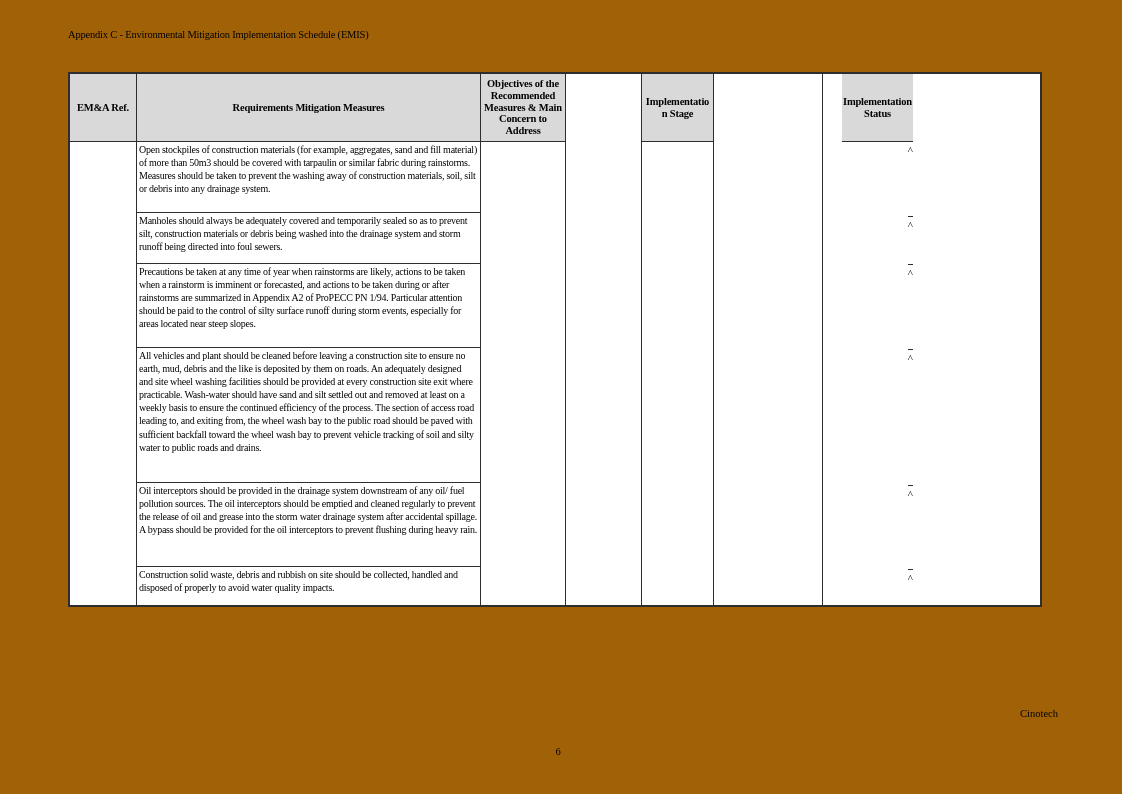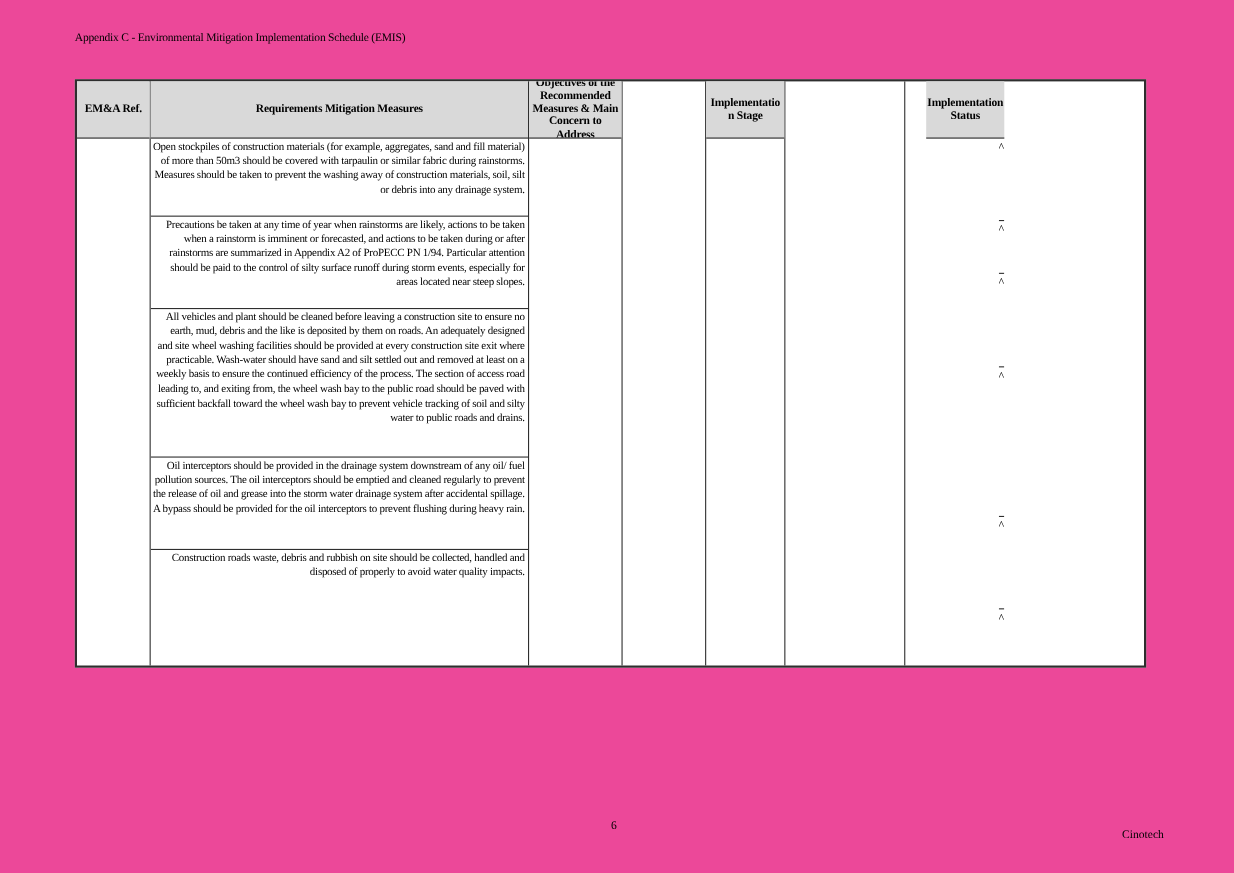--- a/index.html
+++ b/index.html
@@ -1,20 +1,20 @@
 <!DOCTYPE html>
 <html><head>
 <meta charset="utf-8">
 <style>
   html, body { margin: 0; padding: 0; background: #888; }
   .page {
     position: relative;
     width: 1122px;
     height: 794px;
-    background: #ec4899;
+    background: #a16207;
     font-family: "Liberation Serif", serif;
     color: #000000;
     overflow: hidden;
   }
   .doc-title {
     position: absolute;
     left: 68px;
     top: 29px;
     font-size: 10.5px;
     letter-spacing: -0.2px;
@@ -33,21 +33,21 @@
   }
   .col {
     box-sizing: border-box;
     border-right: 1px solid #2e2e2e;
     display: flex;
     flex-direction: column;
   }
   .col:last-child { border-right: none; align-items: flex-end; }
   .hcell {
     box-sizing: border-box;
-    height: 52px;
+    height: 68px;
     border-bottom: 1px solid #2e2e2e;
     background: #d9d9d9;
     display: flex;
     align-items: center;
     justify-content: center;
     text-align: center;
     font-weight: bold;
     font-size: 10.5px;
     line-height: 11.9px;
     letter-spacing: -0.2px;
@@ -62,21 +62,21 @@
     overflow: hidden;
   }
   .mcell {
     box-sizing: border-box;
     border-bottom: 1px solid #2e2e2e;
     font-size: 10px;
     line-height: 13.1px;
     letter-spacing: -0.25px;
     padding: 1px 3px 0 2px;
     overflow: hidden;
-    text-align: right;
+    text-align: left;
   }
   .mcell.last { border-bottom: none; flex: 1; }
   .scell {
     box-sizing: border-box;
     border-bottom: 1px solid #2e2e2e;
     text-align: center;
     font-size: 11px;
     line-height: 10px;
     padding-top: 3px;
     overflow: hidden;
@@ -88,21 +88,20 @@
     top: 746px;
     width: 1116px;
     text-align: center;
     font-size: 10.5px;
   }
   .footer-right {
     position: absolute;
     top: 708px;
     right: 64px;
     font-size: 10.5px;
-    margin-top: 46px;
   }
 </style>
 </head>
 <body>
 
 <div class="page">
 
   <div class="doc-title">Appendix C - Environmental Mitigation Implementation Schedule (EMIS)</div>
 
   <div class="emis-table">
@@ -110,24 +109,25 @@
 
     <div class="col" style="width:67px">
       <div class="hcell">EM&amp;A Ref.</div>
       <div class="colbody"></div>
     </div>
 
     <div class="col" style="width:344px">
       <div class="hcell">Requirements Mitigation Measures</div>
       <div class="colbody">
         <div class="mcell" style="height:71px">Open stockpiles of construction materials (for example, aggregates, sand and fill material) of more than 50m3 should be covered with tarpaulin or similar fabric during rainstorms.  Measures should be taken to prevent the washing away of construction materials, soil, silt or debris into any drainage system.</div>
+        <div class="mcell" style="height:51px">Manholes should always be adequately covered and temporarily sealed so as to prevent silt, construction materials or debris being washed into the drainage system and storm runoff being directed into foul sewers.</div>
         <div class="mcell" style="height:84px">Precautions be taken at any time of year when rainstorms are likely, actions to be taken when a rainstorm is imminent or forecasted, and actions to be taken during or after rainstorms are summarized in Appendix A2 of ProPECC PN 1/94.  Particular attention should be paid to the control of silty surface runoff during storm events, especially for areas located near steep slopes.</div>
         <div class="mcell" style="height:135px">All vehicles and plant should be cleaned before leaving a construction site to ensure no earth, mud, debris and the like is deposited by them on roads.  An adequately designed and site wheel washing facilities should be provided at every construction site exit where practicable.  Wash-water should have sand and silt settled out and removed at least on a weekly basis to ensure the continued efficiency of the process.  The section of access road leading to, and exiting from, the wheel wash bay to the public road should be paved with sufficient backfall toward the wheel wash bay to prevent vehicle tracking of soil and silty water to public roads and drains.</div>
         <div class="mcell" style="height:84px">Oil interceptors should be provided in the drainage system downstream of any oil/ fuel pollution sources.  The oil interceptors should be emptied and cleaned regularly to prevent the release of oil and grease into the storm water drainage system after accidental spillage.  A bypass should be provided for the oil interceptors to prevent flushing during heavy rain.</div>
-        <div class="mcell last">Construction roads waste, debris and rubbish on site should be collected, handled and disposed of properly to avoid water quality impacts.</div>
+        <div class="mcell last">Construction solid waste, debris and rubbish on site should be collected, handled and disposed of properly to avoid water quality impacts.</div>
       </div>
     </div>
 
     <div class="col" style="width:85px">
       <div class="hcell">Objectives of the
 Recommended
 Measures &amp; Main
 Concern to
 Address</div>
       <div class="colbody"></div>

